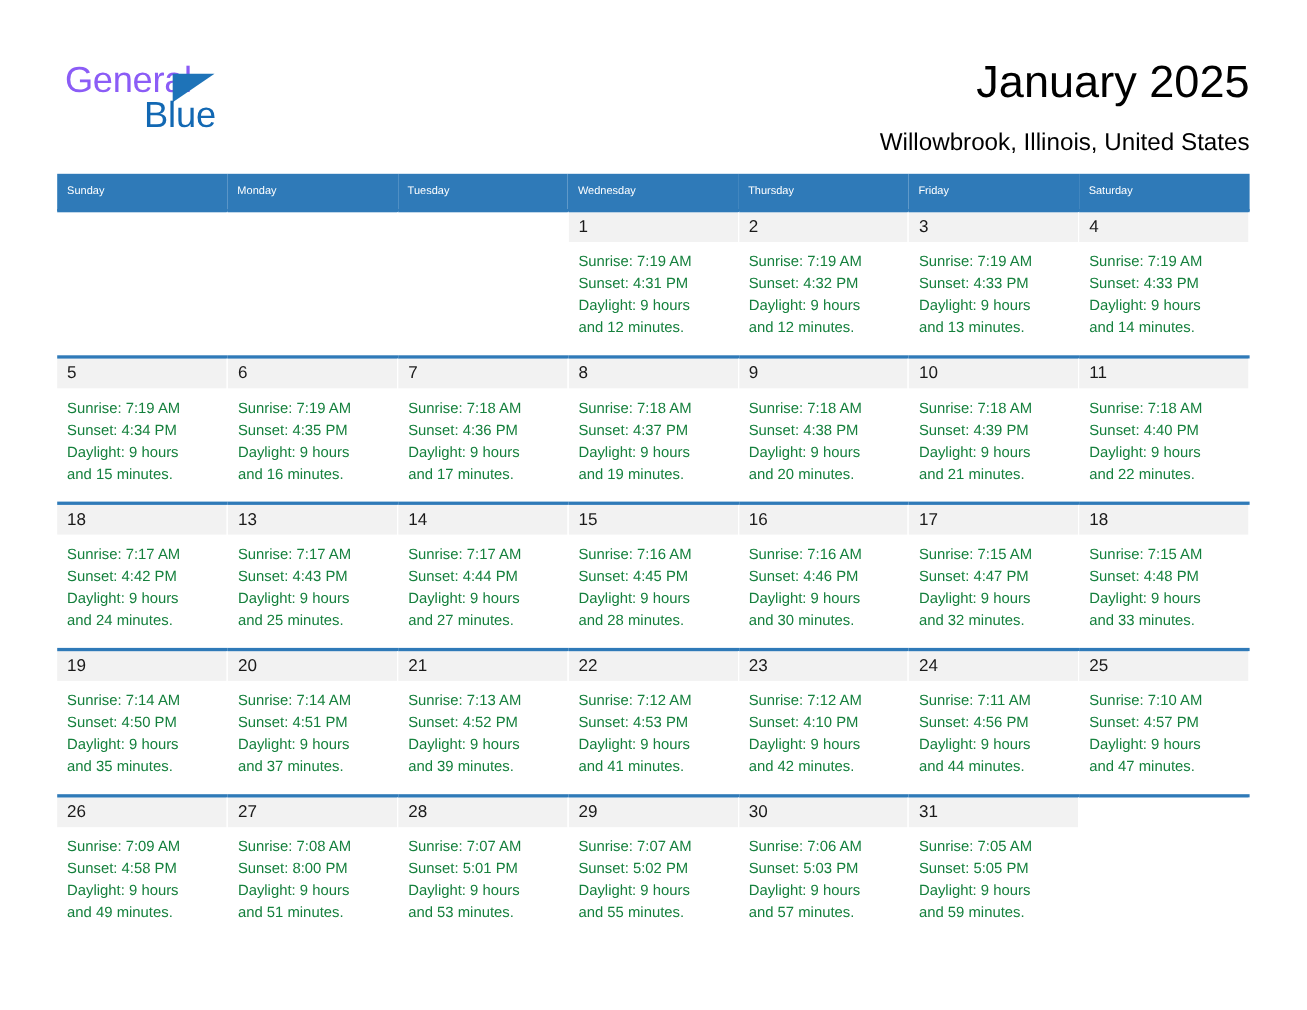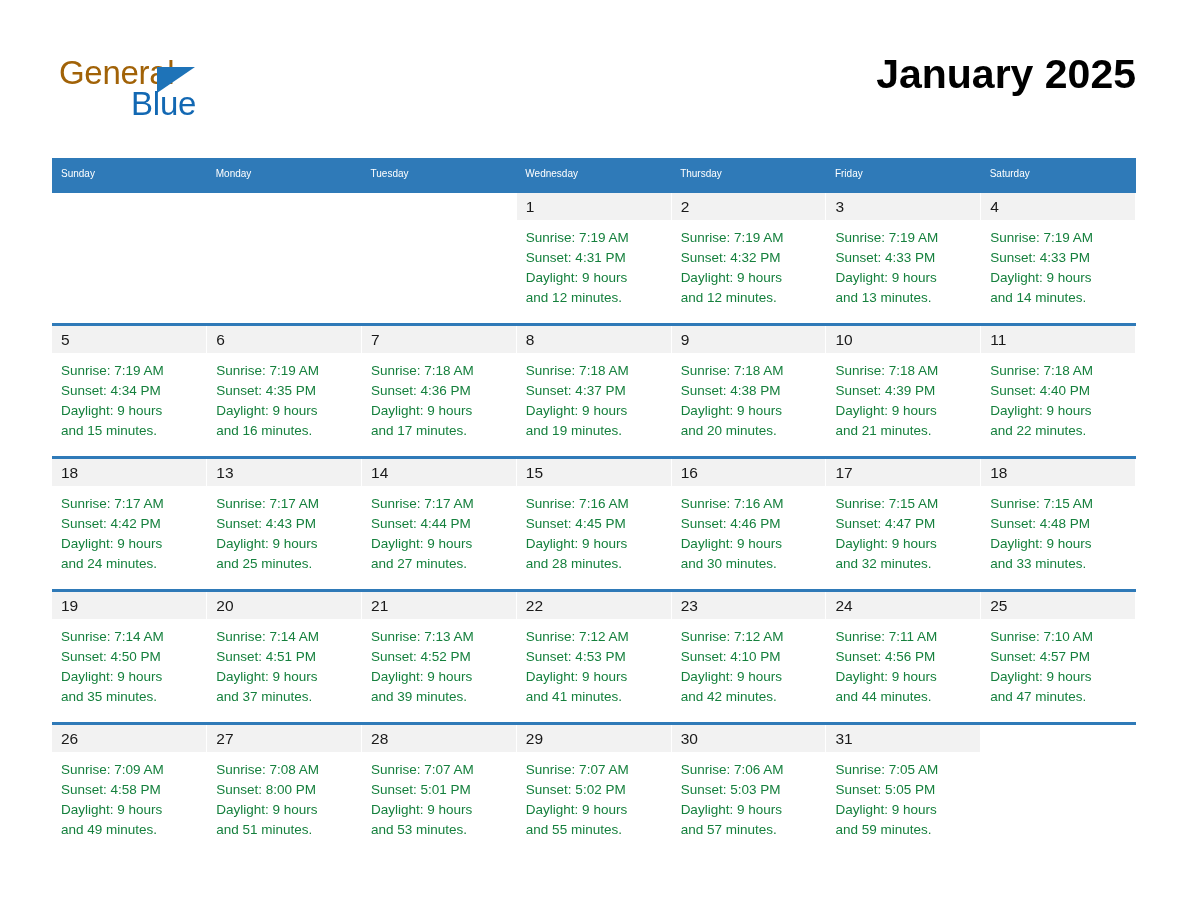--- a/index.html
+++ b/index.html
@@ -36,21 +36,21 @@
     top: 14px;
     width: 220px;
     height: 72px;
   }
   .logo-general {
     position: absolute;
     left: 0px;
     top: 0px;
     font-size: 33px;
     letter-spacing: -0.3px;
-    color: #a16207;
+    color: #8b5cf6;
     font-family: "Liberation Sans", sans-serif;
     line-height: 38px;
   }
   .logo-tri {
     position: absolute;
     left: 98px;
     top: 13px;
     width: 0;
     height: 0;
     border-top: 0 solid transparent;
@@ -67,21 +67,20 @@
     letter-spacing: -0.2px;
   }
   .title {
     position: absolute;
     right: 0px;
     top: 10px;
     font-size: 41px;
     color: #000;
     line-height: 48px;
     white-space: nowrap;
-    font-weight: bold;
   }
   .subtitle {
     position: absolute;
     right: 0px;
     top: 75px;
     font-size: 22px;
     text-align: right;
     color: #000;
     line-height: 28px;
     white-space: nowrap;
@@ -149,20 +148,21 @@
 
   <div class="header">
 
     <div class="logo">
       <span class="logo-general">General</span>
       <span class="logo-tri"></span>
       <span class="logo-blue">Blue</span>
     </div>
 
     <div class="title">January 2025</div>
+    <div class="subtitle">Willowbrook, Illinois, United States</div>
   </div>
 
   <div class="calendar">
     <table class="cal">
       <thead>
         <tr>
           <th>Sunday</th>
           <th>Monday</th>
           <th>Tuesday</th>
           <th>Wednesday</th>

